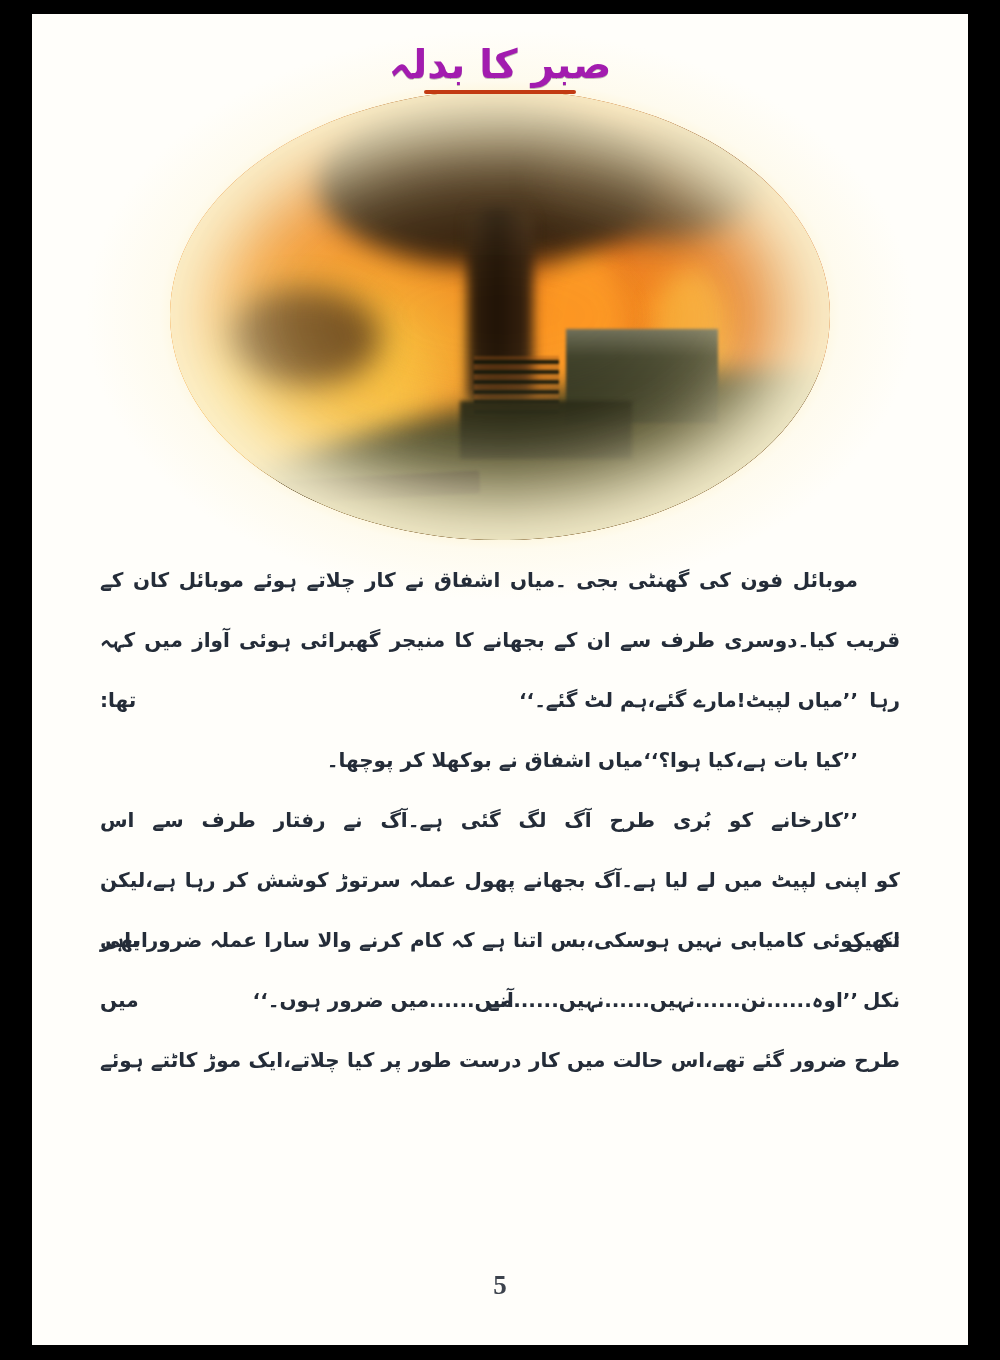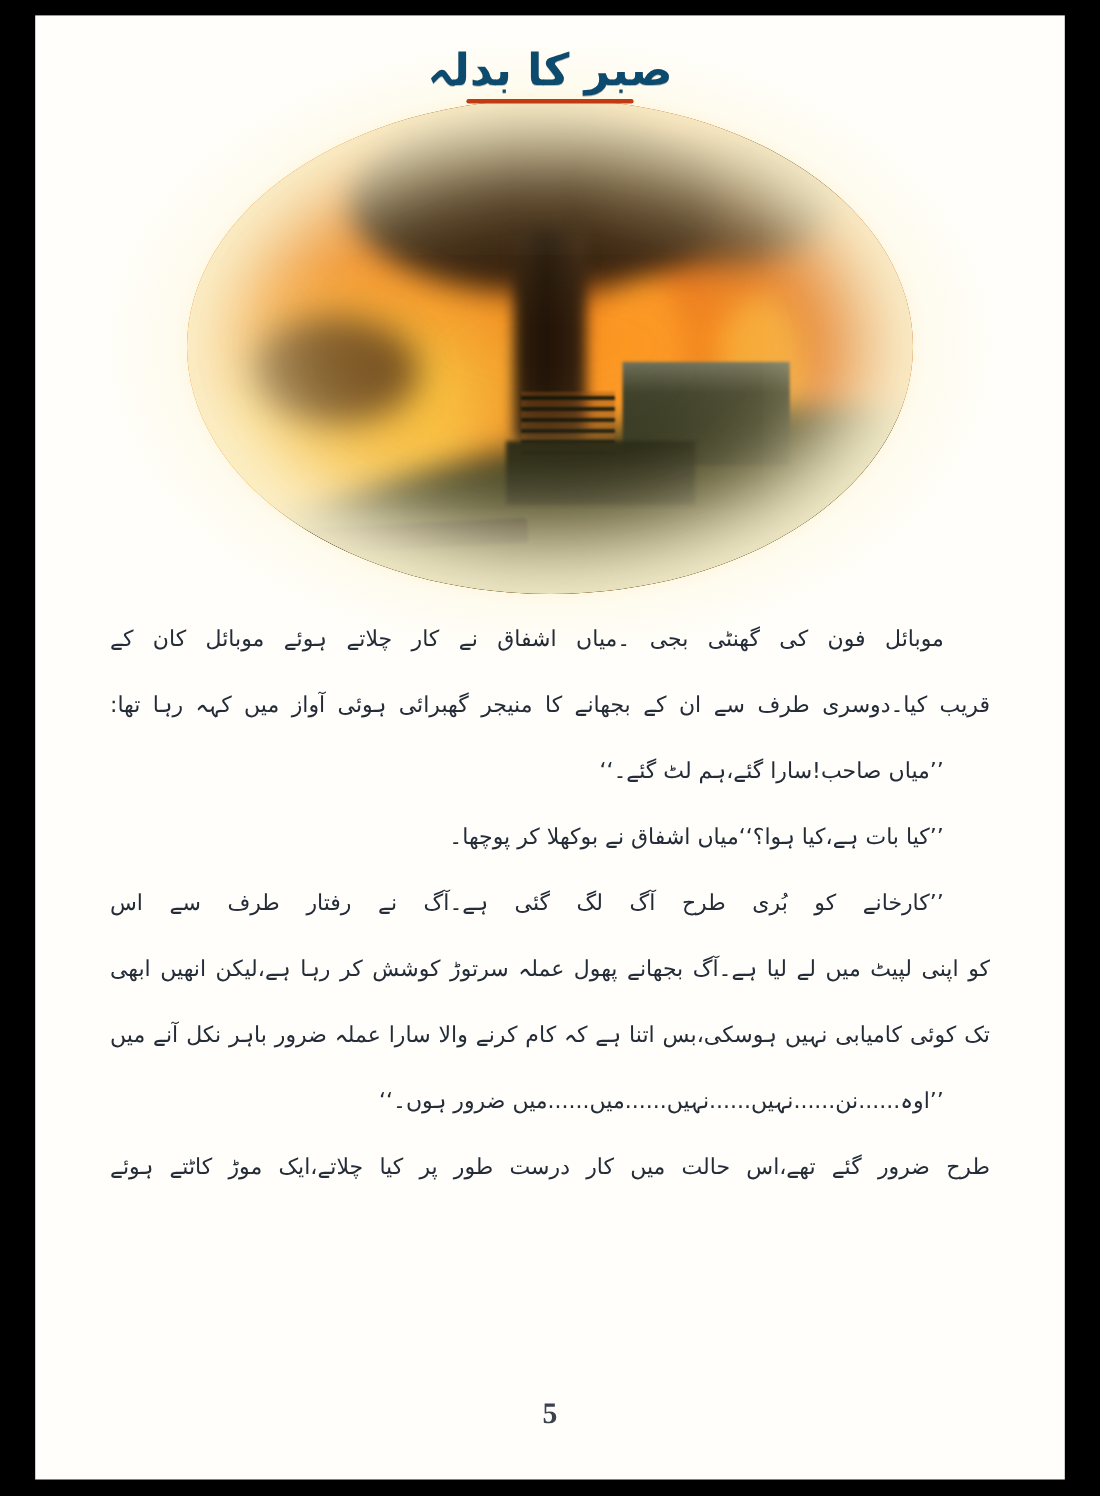--- a/index.html
+++ b/index.html
@@ -2,21 +2,21 @@
 <html lang="ur"><head>
 <meta charset="utf-8">
 <style>
   html,body{margin:0;padding:0;}
   body{background:#000;font-family:"DejaVu Sans",sans-serif;}
   .screen{position:relative;width:1000px;height:1360px;background:#000;overflow:hidden;}
   .sheet{position:absolute;left:32px;top:14px;width:936px;height:1331px;background:#fffefa;overflow:hidden;}
 
   
   .title-wrap{position:relative;margin-top:26px;text-align:center;z-index:3;}
-  .page-title{display:inline-block;direction:rtl;font-size:40px;font-weight:bold;color:#0c4a6e;line-height:1.2;letter-spacing:1px;text-shadow:0 1px 0 rgba(0,0,0,.25);}
+  .page-title{display:inline-block;direction:rtl;font-size:40px;font-weight:bold;color:#a21caf;line-height:1.2;letter-spacing:1px;text-shadow:0 1px 0 rgba(0,0,0,.25);}
   .title-underline{width:152px;height:4px;margin:2px auto 0;background:#c23a12;border-radius:2px;}
 
   
   .artwork{position:relative;width:660px;height:450px;margin:-4px auto 0;z-index:1;}
   .glow{position:absolute;inset:-80px -130px;background:radial-gradient(ellipse 50% 52% at 50% 50%,rgba(243,191,74,.9) 38%,rgba(249,224,140,.65) 58%,rgba(253,246,220,.38) 74%,rgba(255,255,255,0) 90%);}
   .oval{position:absolute;inset:0;border-radius:50%;overflow:hidden;
     background:
       radial-gradient(ellipse 70% 65% at 28% 58%,rgba(252,206,70,.95) 0%,rgba(246,146,34,.85) 38%,rgba(0,0,0,0) 68%),
       radial-gradient(ellipse 55% 70% at 74% 48%,rgba(250,140,28,.9) 0%,rgba(205,84,18,.65) 45%,rgba(0,0,0,0) 78%),
       radial-gradient(ellipse 100% 100% at 50% 50%,#d25a14 0%,#dd6c16 40%,#eb9c38 68%,#f5cf80 86%,#fbeebc 98%);}
@@ -31,21 +31,21 @@
   .dark-slope{position:absolute;right:-18%;bottom:-14%;width:125%;height:46%;background:rgba(42,46,19,.96);border-radius:50%;transform:rotate(-11deg);filter:blur(13px);}
   .bldg-big{position:absolute;right:17%;bottom:26%;width:23%;height:21%;background:linear-gradient(180deg,#70705a 0%,#3c3e28 30%,#20230f 100%);filter:blur(1.5px);}
   .bldg-frame{position:absolute;right:41%;bottom:28%;width:13%;height:13%;background:repeating-linear-gradient(0deg,rgba(18,20,7,.95) 0 4px,rgba(150,80,22,.4) 4px 10px);filter:blur(1.2px);}
   .bldg-mid{position:absolute;right:30%;bottom:18%;width:26%;height:13%;background:rgba(22,24,9,.92);filter:blur(2px);}
   .trestle{position:absolute;left:9%;bottom:9%;width:38%;height:5%;background:rgba(24,20,8,.9);transform:rotate(-3deg);filter:blur(1.5px);border-radius:3px;}
   .oval::after{content:"";position:absolute;inset:0;border-radius:50%;
     box-shadow:inset 0 0 70px 42px rgba(252,244,212,.95), inset 0 0 130px 70px rgba(250,234,176,.5);}
 
   
   .story{position:relative;z-index:2;margin-top:10px;padding:0 68px;direction:rtl;color:#242c38;font-size:20px;}
-  .line{height:60px;line-height:60px;text-align:right;overflow:visible;}
+  .line{height:60px;line-height:60px;text-align:right;overflow:visible;font-weight:bold;}
   .line.fill{text-align:justify;text-align-last:justify;}
   .line.indent{padding-right:42px;}
 
   
   .footer{position:absolute;left:0;right:0;bottom:44px;text-align:center;}
   .page-number{font-family:"Liberation Serif","DejaVu Serif",serif;font-weight:bold;font-size:27px;color:#3c424c;}
 </style>
 </head>
 <body>
 
@@ -71,21 +71,21 @@
         <div class="bldg-big"></div>
         <div class="bldg-frame"></div>
         <div class="bldg-mid"></div>
         <div class="trestle"></div>
       </div>
     </div>
 
     <div class="story">
       <div class="line fill indent">موبائل فون کی گھنٹی بجی ۔میاں اشفاق نے کار چلاتے ہوئے موبائل کان کے</div>
       <div class="line fill">قریب کیا۔دوسری طرف سے ان کے بجھانے کا منیجر گھبرائی ہوئی آواز میں کہہ رہا تھا:</div>
-      <div class="line indent">’’میاں صاحب!سارا گئے،ہم لٹ گئے۔‘‘</div>
+      <div class="line indent">’’میاں لپیٹ!مارے گئے،ہم لٹ گئے۔‘‘</div>
       <div class="line indent">’’کیا بات ہے،کیا ہوا؟‘‘میاں اشفاق نے بوکھلا کر پوچھا۔</div>
       <div class="line fill indent">’’کارخانے کو بُری طرح آگ لگ گئی ہے۔آگ نے رفتار طرف سے اس</div>
       <div class="line fill">کو اپنی لپیٹ میں لے لیا ہے۔آگ بجھانے پھول عملہ سرتوڑ کوشش کر رہا ہے،لیکن انھیں ابھی</div>
       <div class="line fill">تک کوئی کامیابی نہیں ہوسکی،بس اتنا ہے کہ کام کرنے والا سارا عملہ ضرور باہر نکل آنے میں</div>
       <div class="line indent">’’اوہ......نن......نہیں......نہیں......میں......میں ضرور ہوں۔‘‘</div>
       <div class="line fill">طرح ضرور گئے تھے،اس حالت میں کار درست طور پر کیا چلاتے،ایک موڑ کاٹتے ہوئے</div>
     </div>
 
     <div class="footer">
       <span class="page-number">5</span>

